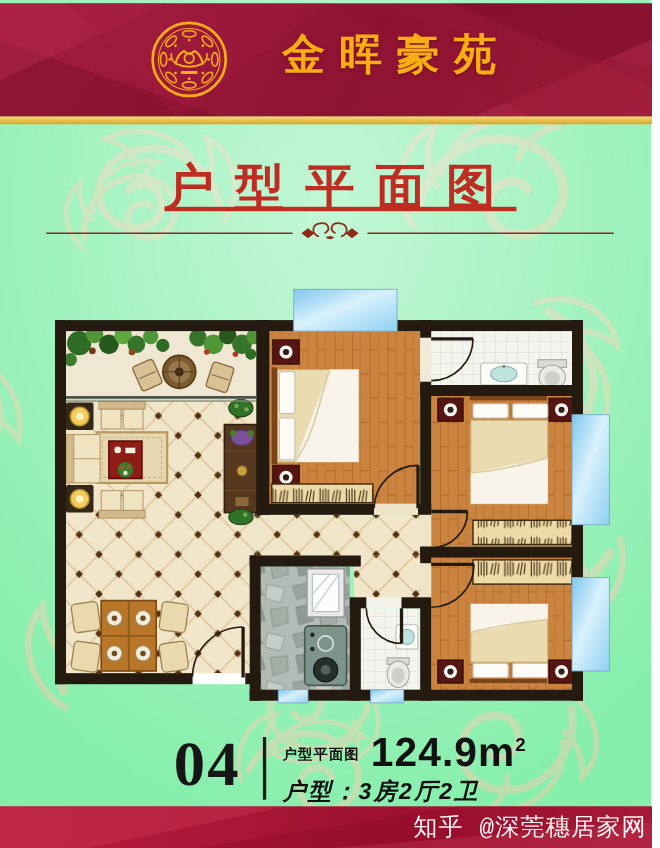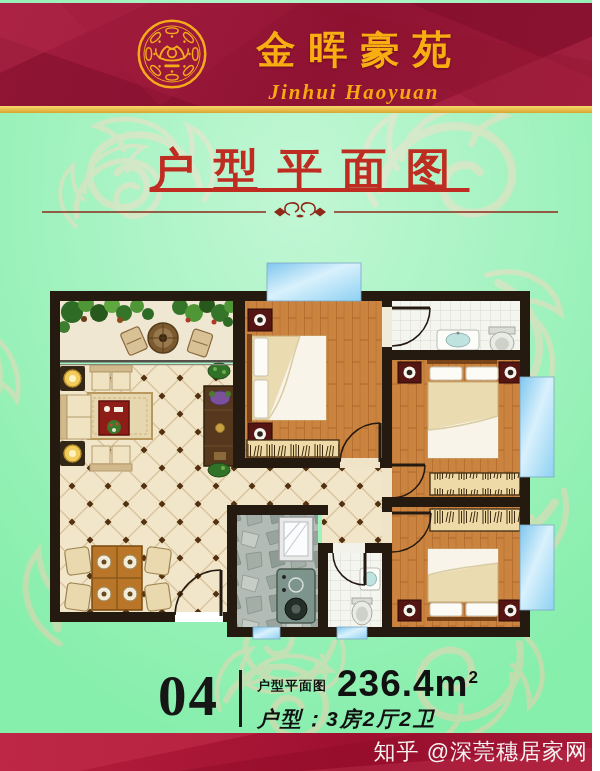--- a/index.html
+++ b/index.html
@@ -34,21 +34,21 @@
   .area-line{display:flex;align-items:flex-end;height:38px;}
   .area-label{font-size:13px;font-weight:700;margin-bottom:7px;letter-spacing:1px;}
   .area-value{font-size:37px;font-weight:700;line-height:36px;margin-left:10px;letter-spacing:1px;}
   .area-value sup{font-size:17px;font-weight:700;}
   .layout-line{margin-top:3px;font-size:21px;font-weight:700;letter-spacing:2px;font-style:italic;}
   
   .red-bar{position:absolute;top:733px;left:0;width:600px;height:38px;z-index:2;
            background:linear-gradient(100deg,#b71f3e,#9e1030 60%,#c22747);}
   .red-bar-facets{position:absolute;left:0;top:0;}
   .watermark{position:absolute;right:12px;top:50%;transform:translateY(-50%);
-             color:#f4f2f2;font-size:22px;letter-spacing:1px;white-space:nowrap;}
+             color:#f4f2f2;font-size:22px;letter-spacing:1px;white-space:nowrap;font-family:Liberation Mono, monospace;}
 </style>
 </head>
 <body>
 
 <div class="page">
 
   <svg class="bg-damask" width="600" height="771" viewBox="0 0 600 771">
     <defs>
       <g id="dmk" stroke="#e4d3ae" fill="none" stroke-width="7" stroke-linecap="round">
         <path d="M0,60 C8,18 52,-4 86,12 C116,26 118,62 92,76 C70,86 48,72 54,52 C58,38 76,35 83,45"></path>
@@ -100,21 +100,20 @@
           <use href="#petal" transform="rotate(270)"></use>
         <use href="#petal" transform="rotate(315)"></use>
         <path d="M-13,4 Q-11,-5 -5,-8 Q0,-3 5,-8 Q11,-5 13,4 Q0,10 -13,4 Z" stroke-width="2"></path>
         <circle cy="-1" r="4.5" stroke-width="1.8"></circle>
         <path d="M-13,4 Q-18,0 -17,-6 M13,4 Q18,0 17,-6" stroke-width="1.6"></path>
         <rect x="-8" y="11" width="16" height="3" rx="1" fill="#f5ab1c" stroke="none"></rect>
       </g>
     </svg>
     <div class="brand">
       <div class="brand-title">金晖豪苑</div>
-      <div class="brand-sub">Jinhui Haoyuan</div>
     </div>
   </header>
   <div class="gold-stripe"></div>
 
   <h1 class="section-title">户型平面图</h1>
   <svg class="title-divider" width="520" height="24" viewBox="0 0 520 24">
     <g stroke="#8d2a1a" fill="none">
       <line x1="2" y1="12" x2="226" y2="12" stroke-width="1.4"></line>
       <path d="M234,12 l6,-4.5 6,4.5 -6,4.5 Z" fill="#8d2a1a" stroke="none"></path>
       <path d="M250,15 C243,13 243,4 251,3 C259,2 261,9 255,12 M270,15 C277,13 277,4 269,3 C261,2 259,9 265,12" stroke-width="1.6"></path>
@@ -432,21 +431,21 @@
       <path d="M333,553 A32,32 0 0 0 365,585" stroke-width="1.5"></path>
     </g>
   </svg>
 
   <div class="unit-info">
     <div class="unit-number">04</div>
     <div class="vdiv"></div>
     <div class="unit-details">
       <div class="area-line">
         <span class="area-label">户型平面图</span>
-        <span class="area-value"><span>236.4m</span><sup>2</sup></span>
+        <span class="area-value"><span>124.9m</span><sup>2</sup></span>
       </div>
       <div class="layout-line">
         <span>户型：</span><span>3房2厅2卫</span>
       </div>
     </div>
   </div>
 
   <footer class="red-bar">
     <svg class="red-bar-facets" width="600" height="38" viewBox="0 0 600 38">
       <polygon points="0,0 260,0 80,38 0,38" fill="#c22f4d" opacity="0.55"></polygon>

